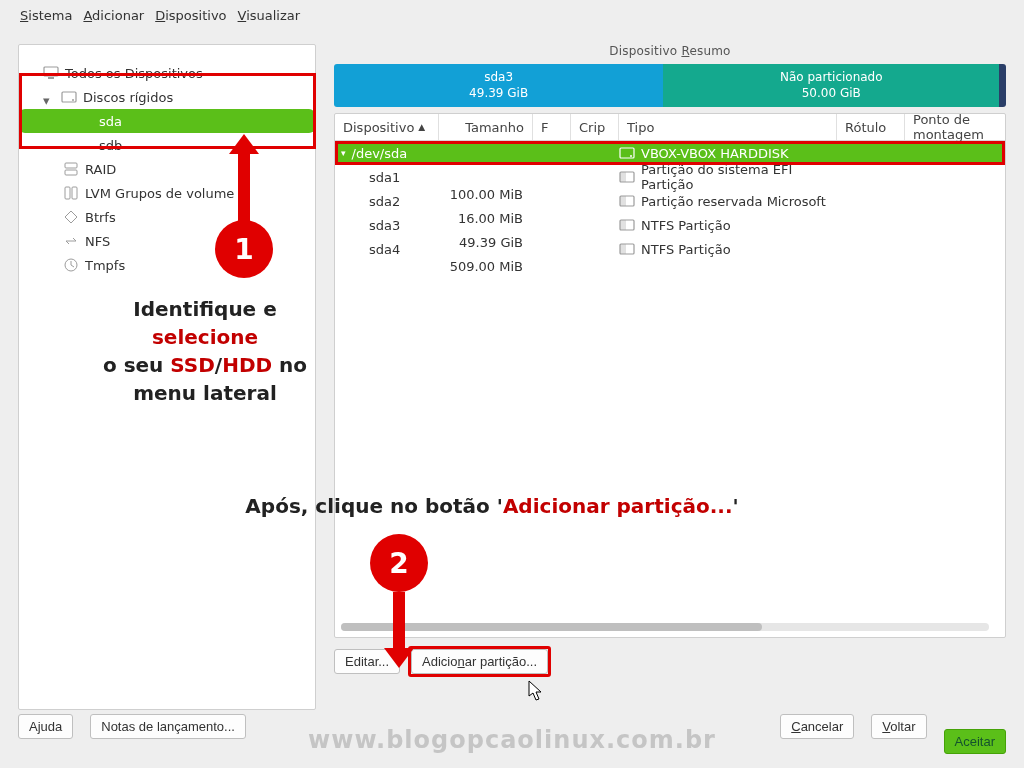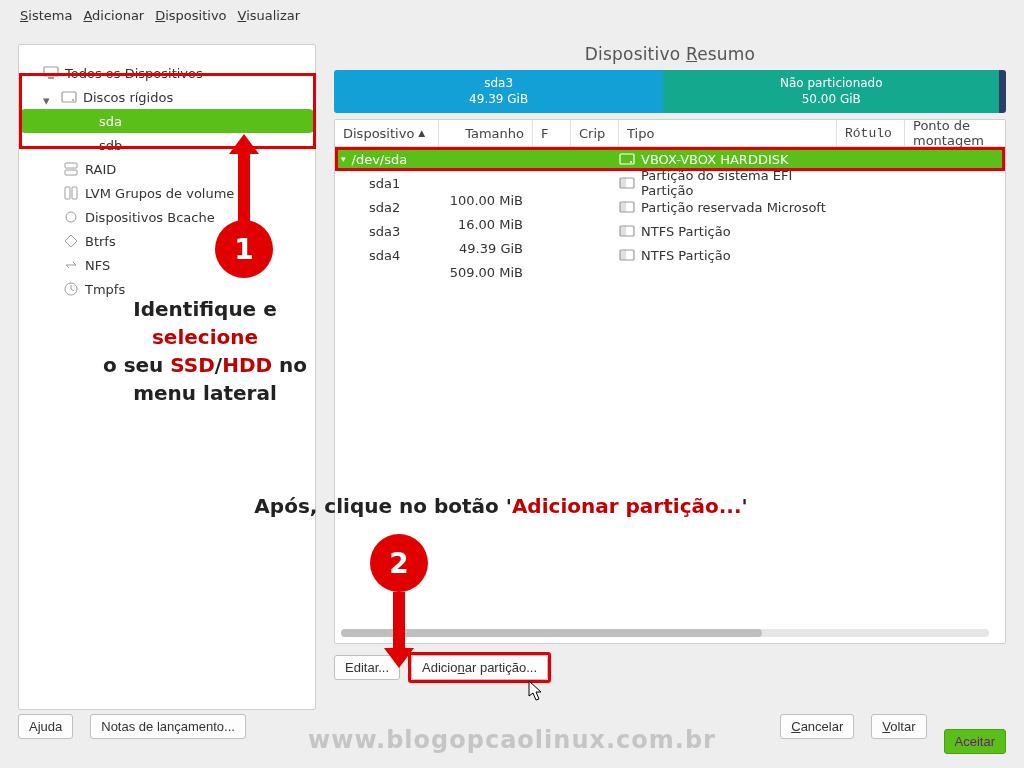--- a/index.html
+++ b/index.html
@@ -84,21 +84,21 @@
   .right-pane {
     position: absolute;
     top: 0;
     left: 316px;
     right: 0;
     bottom: 0;
   }
   .device-header {
     text-align: center;
     color: #555;
-    font-size: 17px;
+    font-size: 12px;
     letter-spacing: 0.2px;
     margin-bottom: 6px;
   }
   .part-map {
     display: flex;
     height: 43px;
     border-radius: 3px;
     overflow: hidden;
     margin-bottom: 6px;
   }
@@ -135,21 +135,21 @@
     display: flex; align-items: center;
     padding: 0 8px;
     border-right: 1px solid #e0e0e0;
   }
   .th:last-child { border-right: none; }
   .th.dev  { width: 104px; }
   .th.size { width: 94px; justify-content: flex-end;}
   .th.f    { width: 38px; }
   .th.crip { width: 48px; }
   .th.tipo { width: 218px; }
-  .th.rot  { width: 68px; font-family: Liberation Mono, monospace; }
+  .th.rot  { width: 68px; }
   .th.mnt  { flex: 1; }
   .sort-arrow { margin-left:4px; font-size:9px; }
 
   .tbody .tr {
     display: flex;
     height: 24px;
     align-items: center;
     font-size: 13px;
     color: #333;
   }
@@ -197,21 +197,21 @@
   }
   .btn {
     background: #fdfdfd;
     border: 1px solid #bfbfbf;
     border-radius: 3px;
     padding: 4px 10px;
     font-size: 13px;
     color: #333;
     cursor: pointer;
   }
-  .btn.primary { background: #5bbf19; color: #701a75; border-color: #45a207; margin-top: 30px; }
+  .btn.primary { background: #5bbf19; color: #14532d; border-color: #45a207; margin-top: 30px; }
   .btn-highlight {
     border: 3px solid #e00000;
     padding: 0;
     border-radius: 3px;
     display: inline-block;
   }
   .btn-highlight .btn { border: 1px solid #bfbfbf; margin: 0; }
 
   
   .bottom-bar {
@@ -337,28 +337,20 @@
         <span>RAID</span>
       </div>
       <div class="tree-row depth2">
         <span class="tree-icon">
             <svg class="ico" viewBox="0 0 16 16">
               <rect x="2" y="2" width="5" height="12" rx="1" fill="none" stroke="currentColor"></rect>
               <rect x="9" y="2" width="5" height="12" rx="1" fill="none" stroke="currentColor"></rect>
             </svg>
           </span>
         <span>LVM Grupos de volume</span>
-      </div>
-      <div class="tree-row depth2">
-        <span class="tree-icon">
-            <svg class="ico" viewBox="0 0 16 16">
-              <circle cx="8" cy="8" r="5" fill="none" stroke="currentColor"></circle>
-            </svg>
-          </span>
-        <span>Dispositivos Bcache</span>
       </div>
       <div class="tree-row depth2">
         <span class="tree-icon">
             <svg class="ico" viewBox="0 0 16 16">
               <path d="M8 2 L14 8 L8 14 L2 8 Z" fill="none" stroke="currentColor"></path>
             </svg>
           </span>
         <span>Btrfs</span>
       </div>
       <div class="tree-row depth2">
@@ -535,21 +527,21 @@
 
 <div class="annot-arrow" style="left:238px; top:150px; height:75px;"></div>
 <div class="annot-circle" style="left:215px; top:220px;">1</div>
 
 <div class="annot-text" style="left:100px; top:295px; width:210px;">
   <span>Identifique e </span><span class="red">selecione</span><br>
   <span> o seu </span><span class="red">SSD</span><span>/</span><span class="red">HDD</span><span> no</span><br>
   <span>menu lateral</span>
 </div>
 
-<div class="annot-text" style="left:201px; top:492px; width:600px;">
+<div class="annot-text" style="left:192px; top:492px; width:600px;">
   <span>Após, clique no botão '</span><span class="red">Adicionar partição...</span><span>'</span>
 </div>
 
 <div class="annot-circle" style="left:370px; top:534px;">2</div>
 <div class="annot-arrow down" style="left:393px; top:592px; height:60px;"></div>
 
 <svg class="cursor" style="left:528px; top:680px;" viewBox="0 0 16 22">
   <path d="M1 1 L1 16 L5 13 L8 20 L11 19 L8 12 L13 12 Z" fill="white" stroke="black" stroke-width="1"></path>
 </svg>
 

